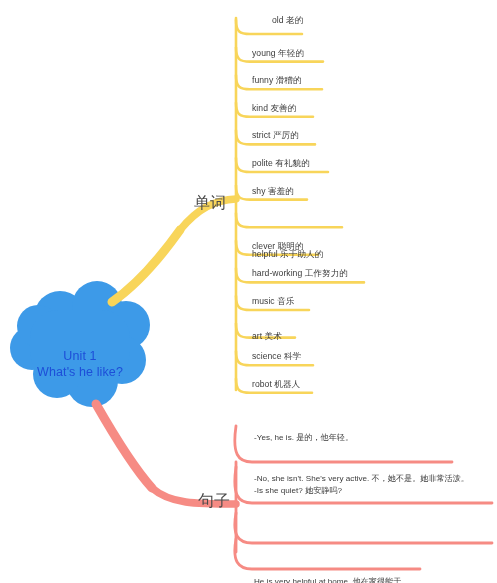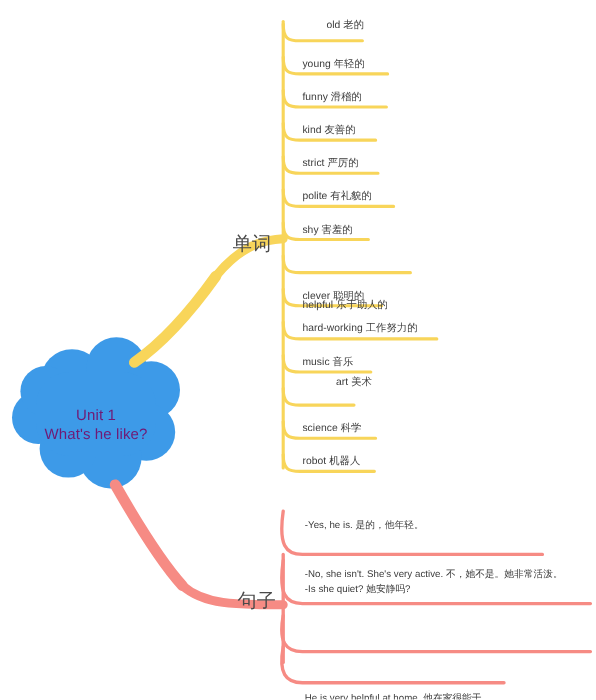--- a/index.html
+++ b/index.html
@@ -32,28 +32,28 @@
   .center-node {
     position: absolute;
     left: 8px;
     top: 293px;
     width: 144px;
     height: 113px;
   }
   .center-label {
     position: absolute;
     left: 0;
-    top: 4px;
+    top: 14px;
     width: 144px;
     height: 113px;
     display: flex;
     flex-direction: column;
     align-items: center;
     justify-content: center;
-    color: #701a75;
+    color: #1d4ed8;
     font-size: 12.5px;
     line-height: 16px;
     text-align: center;
     letter-spacing: 0.1px;
   }
   .branch-label {
     position: absolute;
     color: #4a4a4a;
     font-size: 16px;
     white-space: nowrap;
@@ -144,21 +144,21 @@
       <div class="leaf" style="left: 252px; top: 47.6px;">young 年轻的</div>
       <div class="leaf" style="left: 252px; top: 75.2px;">funny 滑稽的</div>
       <div class="leaf" style="left: 252px; top: 102.8px;">kind 友善的</div>
       <div class="leaf" style="left: 252px; top: 130.4px;">strict 严厉的</div>
       <div class="leaf" style="left: 252px; top: 158px;">polite 有礼貌的</div>
       <div class="leaf" style="left: 252px; top: 185.6px;">shy 害羞的</div>
       <div class="leaf" style="left: 252px; top: 213.2px; margin-top: 36px;">helpful 乐于助人的</div>
       <div class="leaf" style="left: 252px; top: 240.8px;">clever 聪明的</div>
       <div class="leaf" style="left: 252px; top: 268.4px;">hard-working 工作努力的</div>
       <div class="leaf" style="left: 252px; top: 296px;">music 音乐</div>
-      <div class="leaf" style="left: 252px; top: 313px; margin-left: 28px;">art 美术</div>
+      <div class="leaf" style="left: 252px; top: 331px;">art 美术</div>
       <div class="leaf" style="left: 252px; top: 351.2px;">science 科学</div>
       <div class="leaf" style="left: 252px; top: 378.8px;">robot 机器人</div>
     </div>
   <div id="sentence-leaves">
       <div class="leaf-2" style="left: 254px; top: 432px;">
         <div>-Yes, he is. 是的，他年轻。</div>
       </div>
       <div class="leaf-2" style="left: 254px; top: 473px;">
         <div>-No, she isn't. She's very active. 不，她不是。她非常活泼。</div>
         <div>-Is she quiet? 她安静吗?</div>

